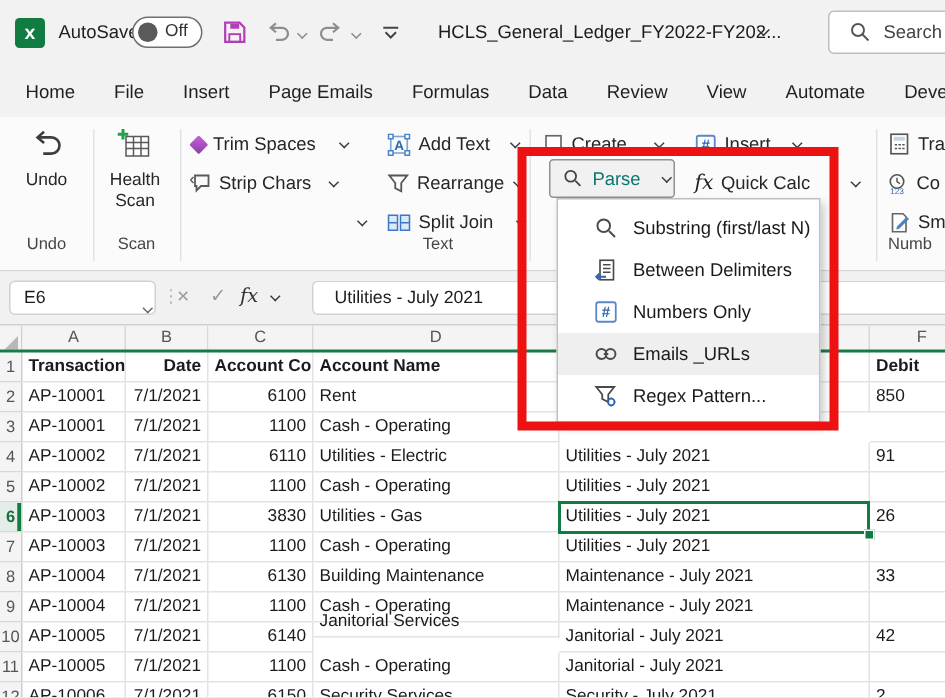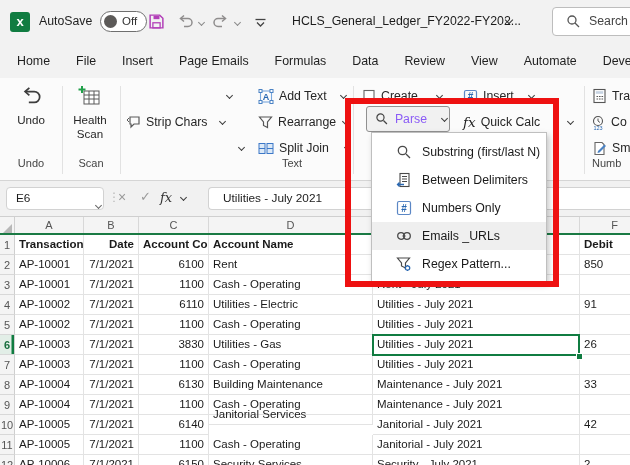--- a/index.html
+++ b/index.html
@@ -3,21 +3,21 @@
 <meta charset="utf-8">
 <style>
   html,body{margin:0;padding:0;background:#ddd;}
   .app{position:relative;width:630px;height:465px;overflow:hidden;background:#fff;
        font-family:"Liberation Sans",sans-serif;color:#222;-webkit-font-smoothing:antialiased;}
   
   .titlebar{position:absolute;left:0;top:0;width:630px;height:44px;background:#f2f2f2;}
   .xlogo{position:absolute;left:10px;top:12px;width:20px;height:20px;border-radius:3px;background:#107c41;
          color:#fff;font-weight:700;font-size:13px;text-align:center;line-height:20px;}
   .autosave{position:absolute;left:39px;top:14px;font-size:12.3px;color:#1f1f1f;}
-  .toggle{position:absolute;left:100px;top:11px;width:47px;height:21px;border:1px solid #6f6f6f;border-radius:11px;
+  .toggle{position:absolute;left:88px;top:11px;width:47px;height:21px;border:1px solid #6f6f6f;border-radius:11px;
           background:#fff;box-sizing:border-box;}
   .knob{position:absolute;left:3px;top:3px;width:13px;height:13px;border-radius:50%;background:#5c5a58;}
   .toggle-label{position:absolute;left:21px;top:3px;font-size:11.5px;color:#333;}
   .qatbtn{position:absolute;top:13px;}
   .chevtiny{position:absolute;top:20px;width:7px;height:7px;}
   .chevtiny::before{content:"";position:absolute;left:1px;top:0;width:4px;height:4px;
      border-right:1.3px solid #8a8a8a;border-bottom:1.3px solid #8a8a8a;transform:rotate(45deg);}
   .doctitle{position:absolute;left:292px;top:14px;font-size:12.3px;color:#1b1b1b;}
   .title-chev{position:absolute;left:505px;top:17px;width:9px;height:9px;}
   .title-chev::before{content:"";position:absolute;left:1px;top:0;width:5px;height:5px;
@@ -41,21 +41,21 @@
      border-right:1.3px solid #3c3c3c;border-bottom:1.3px solid #3c3c3c;transform:rotate(45deg);}
   .chev-abs{position:absolute;width:8px;height:8px;}
   .chev-abs::before{content:"";position:absolute;left:1px;top:1px;width:4px;height:4px;
      border-right:1.3px solid #3c3c3c;border-bottom:1.3px solid #3c3c3c;transform:rotate(45deg);}
   .diamond{display:inline-block;width:9px;height:9px;transform:rotate(45deg);
      background:linear-gradient(135deg,#c95fd8,#8b3fa8);border-radius:1px;}
   .aa-ic{font-size:12.5px;font-weight:600;color:#3e3e3e;}
   .fx-ic{font-family:"DejaVu Serif",serif;font-style:italic;font-size:13.5px;color:#1f1f1f;}
   .parsebtn{position:absolute;left:366px;top:28px;width:84px;height:26px;background:#f1f1f1;
      border:1px solid #919191;border-radius:3px;display:flex;align-items:center;gap:6px;
-     padding-left:8px;font-size:12.3px;color:#8b5cf6;box-sizing:border-box;}
+     padding-left:8px;font-size:12.3px;color:#0f766e;box-sizing:border-box;}
   
   .dropdown{position:absolute;left:371px;top:132px;width:176px;height:150px;background:#fff;
      border:1px solid #bfbfbf;box-shadow:2px 3px 6px rgba(0,0,0,.22);z-index:6;padding-top:5px;box-sizing:border-box;}
   .mi{height:28px;display:flex;align-items:center;gap:10px;padding-left:24px;font-size:12.3px;color:#1a1a1a;}
   .mi.hovered{background:#efefef;}
   .mi svg{flex:0 0 16px;}
   
   .fbar{position:absolute;left:0;top:181px;width:630px;height:36px;background:#f1f1f1;border-bottom:1px solid #cfcfcf;box-sizing:border-box;z-index:1;padding-left:48px;}
   .namebox{position:absolute;left:6px;top:6px;width:98px;height:23px;background:#fff;border:1px solid #d2d2d2;border-radius:4px;
      font-size:11.8px;color:#1c1c1c;line-height:21px;padding-left:9px;box-sizing:border-box;}
@@ -168,20 +168,24 @@
     <div class="bigbtn" style="left:63px;width:54px;">
       <svg width="26" height="26" viewBox="0 0 26 26">
           <rect x="7" y="7" width="15" height="13" fill="#fff" stroke="#5a5a5a"></rect>
           <path d="M7 11 H22 M7 15 H22 M12 7 V20 M17 7 V20" stroke="#5a5a5a" fill="none"></path>
           <path d="M5 2 V9 M1.5 5.5 H8.5" stroke="#21a04a" stroke-width="2" fill="none"></path>
         </svg>
       <span>Health Scan</span>
     </div>
     <div class="glabel" style="left:62px;width:58px;">Scan</div>
 
+    <div class="rbtn" style="left:128px;top:7px;">
+      <span class="diamond"></span>
+      <span>Trim Spaces</span>
+    </div>
     <span class="chev-abs" style="left:226px;top:14px;"></span>
 
     <div class="rbtn" style="left:126px;top:33px;">
       <svg width="15" height="14" viewBox="0 0 15 14">
           <path d="M4 2 H13 V9 H8 L5 12 V9 H4 Z" fill="none" stroke="#5a5a5a" stroke-width="1.2"></path>
           <path d="M1 5 L3 3 M1 5 L3 7" stroke="#5a5a5a" fill="none"></path>
         </svg>
       <span>Strip Chars</span>
     </div>
     <span class="chev-abs" style="left:219px;top:40px;"></span>
@@ -316,21 +320,20 @@
       <div class="gcell aright" style="left: 84px; top: 38px; width: 55px; height: 20px;">7/1/2021</div>
       <div class="gcell aright" style="left: 139px; top: 38px; width: 70px; height: 20px;">6100</div>
       <div class="gcell" style="left: 209px; top: 38px; width: 164px; height: 20px;">Rent</div>
       <div class="gcell" style="left: 373px; top: 38px; width: 207px; height: 20px;"></div>
       <div class="gcell" style="left: 580px; top: 38px; width: 70px; height: 20px;">850</div>
       <div class="growh" style="left: 0px; top: 58px; width: 15px; height: 20px;">3</div>
       <div class="gcell" style="left: 15px; top: 58px; width: 69px; height: 20px;">AP-10001</div>
       <div class="gcell aright" style="left: 84px; top: 58px; width: 55px; height: 20px;">7/1/2021</div>
       <div class="gcell aright" style="left: 139px; top: 58px; width: 70px; height: 20px;">1100</div>
       <div class="gcell" style="left: 209px; top: 58px; width: 164px; height: 20px;">Cash - Operating</div>
-      <div class="gcell" style="left: 373px; top: 58px; width: 207px; height: 20px;">Rent - July 2021</div>
       <div class="gcell" style="left: 580px; top: 58px; width: 70px; height: 20px;"></div>
       <div class="growh" style="left: 0px; top: 78px; width: 15px; height: 20px;">4</div>
       <div class="gcell" style="left: 15px; top: 78px; width: 69px; height: 20px;">AP-10002</div>
       <div class="gcell aright" style="left: 84px; top: 78px; width: 55px; height: 20px;">7/1/2021</div>
       <div class="gcell aright" style="left: 139px; top: 78px; width: 70px; height: 20px;">6110</div>
       <div class="gcell" style="left: 209px; top: 78px; width: 164px; height: 20px;">Utilities - Electric</div>
       <div class="gcell" style="left: 373px; top: 78px; width: 207px; height: 20px;">Utilities - July 2021</div>
       <div class="gcell" style="left: 580px; top: 78px; width: 70px; height: 20px;">91</div>
       <div class="growh" style="left: 0px; top: 98px; width: 15px; height: 20px;">5</div>
       <div class="gcell" style="left: 15px; top: 98px; width: 69px; height: 20px;">AP-10002</div>

